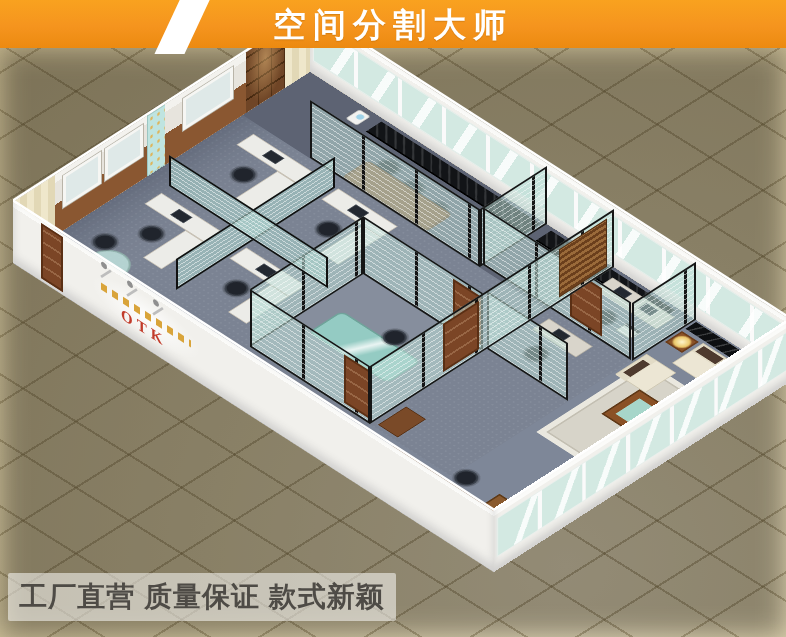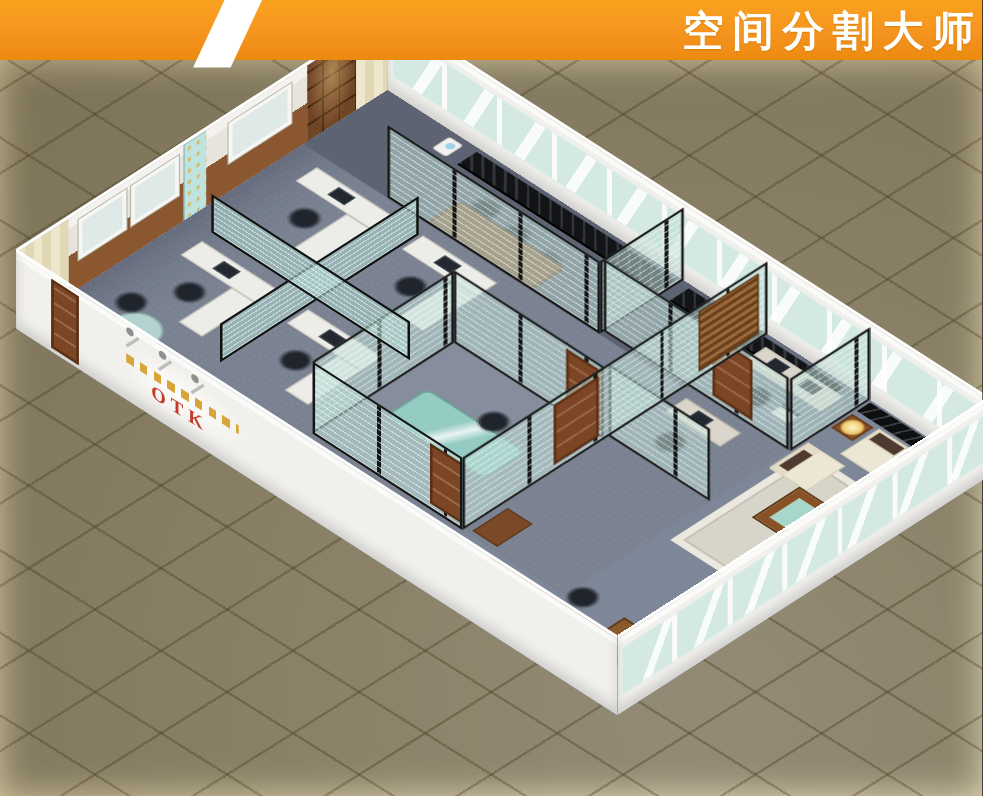--- a/index.html
+++ b/index.html
@@ -5,21 +5,21 @@
   html,body{margin:0;padding:0;background:#222;}
   #stage{position:relative;width:786px;height:637px;overflow:hidden;
          font-family:"Liberation Sans","DejaVu Sans",sans-serif;background:#474233;}
 
   
   #banner{position:absolute;left:0;top:0;width:786px;height:48px;
           background:linear-gradient(180deg,#f9a21f 0%,#f5941e 55%,#ec8a10 100%);z-index:20;}
   #banner .stripe{position:absolute;left:168px;top:-4px;width:30px;height:58px;
           background:#fff;transform:skewX(-25deg);}
   #banner .title{position:absolute;left:0;top:0;width:100%;height:48px;line-height:50px;
-          text-align:right;color:#fff;font-size:33px;font-weight:bold;letter-spacing:7px;
+          text-align:center;color:#fff;font-size:33px;font-weight:bold;letter-spacing:7px;
           text-shadow:0 1px 1px rgba(160,90,0,.35);}
 
   
   #scene{position:absolute;left:0;top:48px;width:786px;height:589px;overflow:hidden;}
 
   .bg-dark{position:absolute;inset:0;
      background-image:
        repeating-linear-gradient(32deg,transparent 0 46px,rgba(10,8,4,.33) 46px 48px),
        repeating-linear-gradient(-32deg,transparent 0 46px,rgba(10,8,4,.33) 46px 48px),
        radial-gradient(ellipse at 45% 22%,#5d5742 0%,#4b4636 48%,#363226 100%);}
@@ -266,14 +266,17 @@
       <div class="spot" style="left:92px;top:4px;"></div>
       <div class="spot" style="left:118px;top:6px;"></div>
       <div class="spot" style="left:144px;top:8px;"></div>
       <div class="spothead" style="left:88px;top:2px;"></div>
       <div class="spothead" style="left:114px;top:4px;"></div>
       <div class="spothead" style="left:140px;top:6px;"></div>
       <div class="goldrow" style="left:88px;top:24px;width:90px;"></div>
       <div class="logoText" style="left:108px;top:34px;">OTK</div>
     </div>
 
+    <div id="caption">
+      <span>工厂直营 质量保证 款式新颖</span>
+    </div>
   </div>
 </div>
 
 </body></html>

